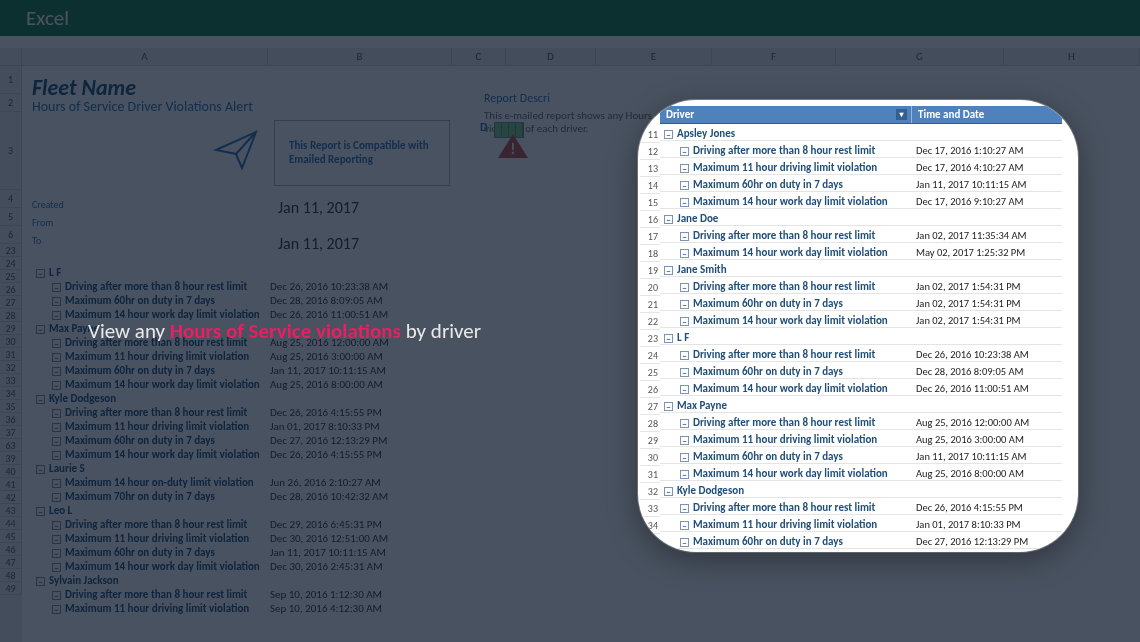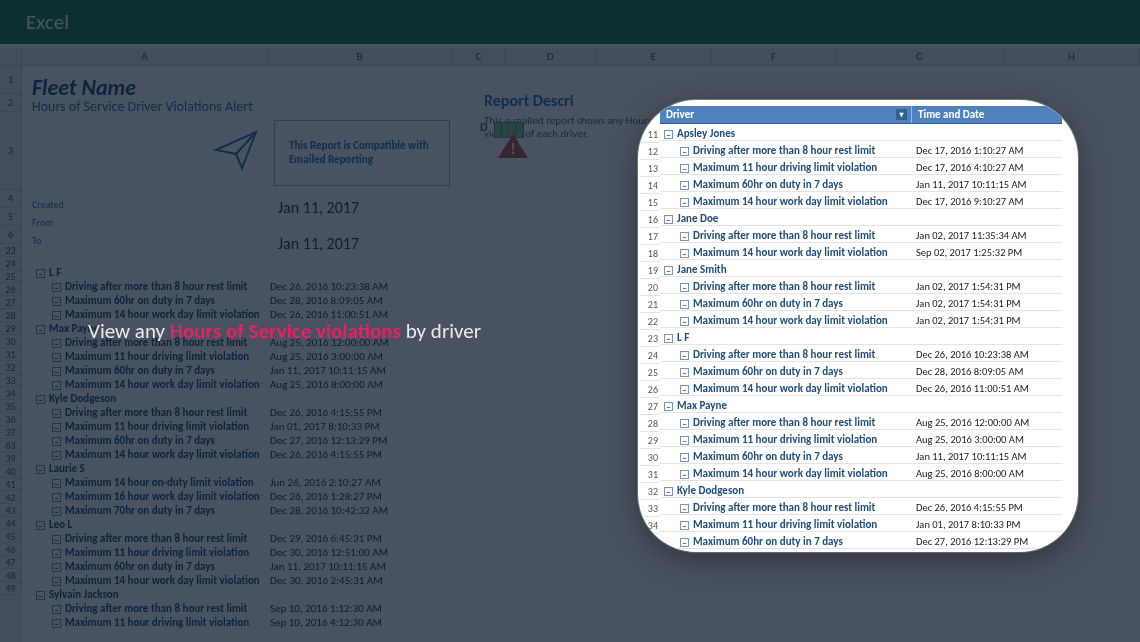--- a/index.html
+++ b/index.html
@@ -1,20 +1,20 @@
 <!DOCTYPE html>
 <html><head>
 <meta charset="utf-8">
 <style>
   * { margin:0; padding:0; box-sizing:border-box; font-family:"Segoe UI",Calibri,Arial,sans-serif; }
   html,body { width:1140px; height:642px; overflow:hidden; }
   body { background:#fff; position:relative; }
 
   
-  .titlebar { height:44px; background:#107C41; display:flex; align-items:center; gap:14px; padding-left:12px; }
+  .titlebar { height:36px; background:#107C41; display:flex; align-items:center; gap:14px; padding-left:12px; }
   .app-title { color:#fff; font-size:21px; font-weight:400; }
 
   
   .sheet { position:absolute; top:48px; left:0; right:0; bottom:0; background:#fff; overflow:hidden; }
   .col-header { position:absolute; top:0; left:0; right:0; height:18px; display:flex; background:#eaeaea; font-size:11px; color:#555; }
   .col-header .rowcol-corner { width:22px; border-right:1px solid #cfcfcf; border-bottom:1px solid #cfcfcf; }
   .col-header .colcell { border-right:1px solid #cfcfcf; border-bottom:1px solid #cfcfcf; text-align:center; line-height:18px; }
   .cw-A{width:246px}.cw-B{width:184px}.cw-C{width:54px}.cw-D{width:90px}.cw-E{width:116px}.cw-F{width:124px}.cw-G{width:168px}.cw-H{width:136px}
 
   .row-gutter { position:absolute; top:18px; left:0; width:22px; bottom:0; background:#eaeaea; font-size:10px; color:#555; }
@@ -26,21 +26,21 @@
   .fleetname { position:absolute; top:8px; left:10px; font-size:22px; font-weight:700; font-style:italic; color:#1F4E79; }
   .reporttitle { position:absolute; top:32px; left:10px; font-size:14px; color:#2E74B5; }
   .compat-box { position:absolute; top:54px; left:252px; width:176px; height:66px; border:1px solid #b0b0b0; background:#fff; display:flex; align-items:center; justify-content:center; text-align:left; font-size:11px; font-weight:700; color:#2E74B5; padding:8px 14px; line-height:1.3; }
   .paperplane { position:absolute; top:60px; left:190px; color:#2E74B5; }
   .paperplane svg{ width:48px; height:48px; }
   .meta .label { color:#2E74B5; font-size:10px; }
   .meta .val { color:#333; font-size:16px; }
   .meta-row { position:absolute; left:10px; height:15px; display:flex; }
   .meta-row .label { width:246px; } 
   .desc-zone { position:absolute; left:462px; top:25px; }
-  .desc-zone .h { font-size:16px; color:#2E74B5; font-weight:700; }
+  .desc-zone .h { font-size:12px; color:#2E74B5; font-weight:400; }
   .desc-zone .d { font-size:11px; color:#666; margin-top:4px; max-width:220px; }
   .icon-D { position:absolute; left:458px; top:54px; width:60px; height:40px; }
   .icon-D .bars{position:absolute;top:2px;left:14px;width:30px;height:16px;border:1px solid #888;display:flex;}
   .icon-D .bars span{flex:1;background:#79d18a;border-right:1px solid #888}
   .icon-D .tri{position:absolute;top:14px;left:18px;width:30px;height:24px;background:#C0504D;clip-path:polygon(50% 0,100% 100%,0 100%);display:flex;align-items:flex-end;justify-content:center;font-size:15px;font-weight:bold;color:#fff}
   .icon-D .dlbl{position:absolute;left:0;top:0;font-size:12px;font-weight:bold;color:#2E74B5}
 
   .grid-data { position:absolute; top:200px; left:0; font-size:11px; color:#1F4E79; line-height:13px; }
   .grid-data .driver { font-weight:700; padding-left:14px; }
   .grid-data .viol { padding-left:30px; font-weight:700; }
@@ -240,24 +240,20 @@
         </div>
         <div class="row">
           <div class="c1 driver"><span class="tg">−</span>Laurie S</div>
           <div class="c2 tm"></div>
         </div>
         <div class="row">
           <div class="c1 viol"><span class="tg">−</span>Maximum 14 hour on-duty limit violation</div>
           <div class="c2 tm">Jun 26, 2016 2:10:27 AM</div>
         </div>
         <div class="row">
-          <div class="c1 viol"><span class="tg">−</span>Maximum 16 hour work day limit violation</div>
-          <div class="c2 tm">Dec 26, 2016 1:28:27 PM</div>
-        </div>
-        <div class="row">
           <div class="c1 viol"><span class="tg">−</span>Maximum 70hr on duty in 7 days</div>
           <div class="c2 tm">Dec 28, 2016 10:42:32 AM</div>
         </div>
         <div class="row">
           <div class="c1 driver"><span class="tg">−</span>Leo L</div>
           <div class="c2 tm"></div>
         </div>
         <div class="row">
           <div class="c1 viol"><span class="tg">−</span>Driving after more than 8 hour rest limit</div>
           <div class="c2 tm">Dec 29, 2016 6:45:31 PM</div>
@@ -353,21 +349,21 @@
         <div class="r drv">
           <div class="c1"><span class="tg">−</span>Jane Doe</div>
           <div class="c2"></div>
         </div>
         <div class="r vio">
           <div class="c1"><span class="tg">−</span>Driving after more than 8 hour rest limit</div>
           <div class="c2">Jan 02, 2017 11:35:34 AM</div>
         </div>
         <div class="r vio">
           <div class="c1"><span class="tg">−</span>Maximum 14 hour work day limit violation</div>
-          <div class="c2">Sep 02, 2017 1:25:32 PM</div>
+          <div class="c2">May 02, 2017 1:25:32 PM</div>
         </div>
         <div class="r drv">
           <div class="c1"><span class="tg">−</span>Jane Smith</div>
           <div class="c2"></div>
         </div>
         <div class="r vio">
           <div class="c1"><span class="tg">−</span>Driving after more than 8 hour rest limit</div>
           <div class="c2">Jan 02, 2017 1:54:31 PM</div>
         </div>
         <div class="r vio">

